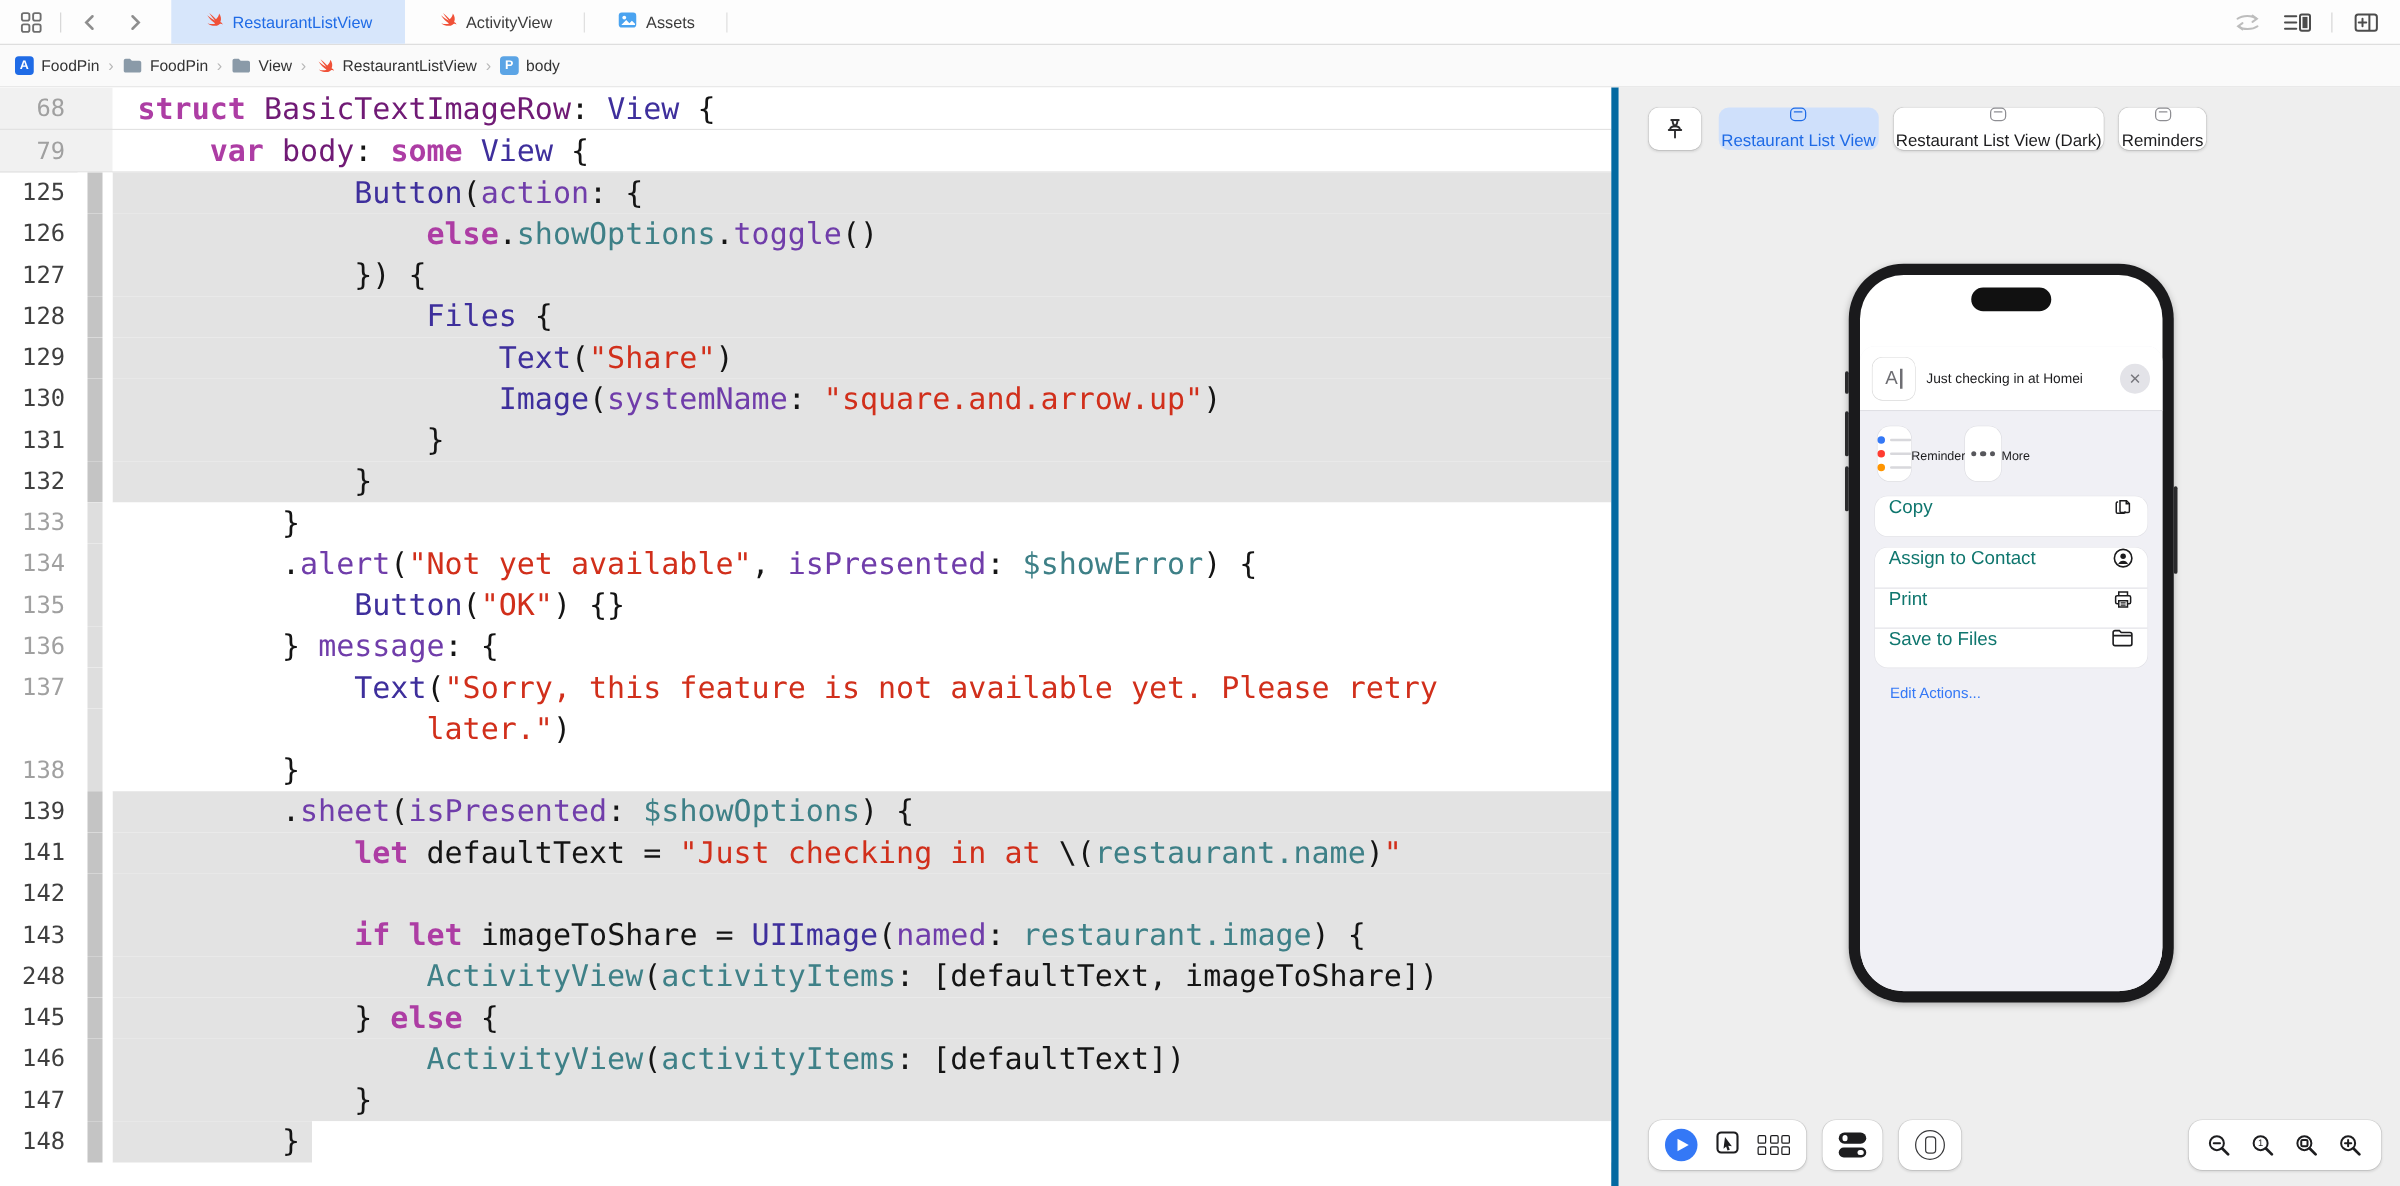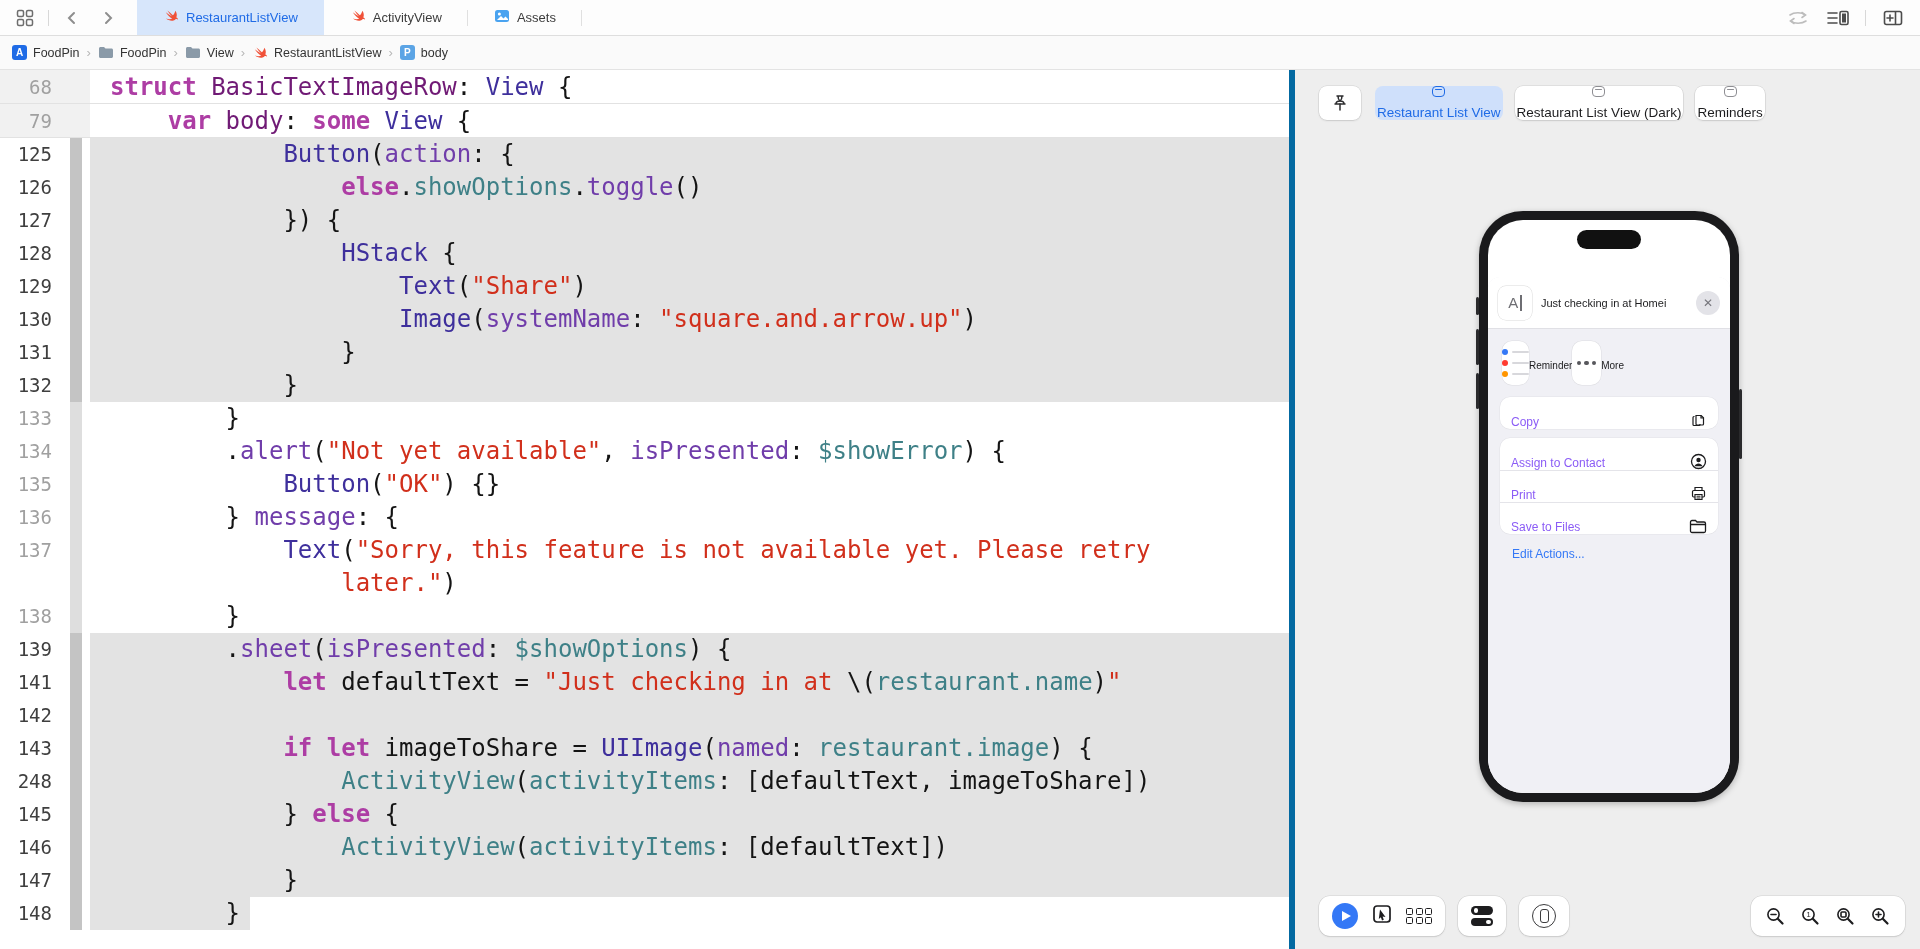--- a/index.html
+++ b/index.html
@@ -88,21 +88,21 @@
   .app-ic{width:44px;height:44px;background:#fff;border-radius:10px;box-shadow:0 0 0 0.5px rgba(0,0,0,.08);
           display:flex;align-items:center;justify-content:center;}
   .app-lb{margin-top:5px;font-size:10px;color:#1c1c1e;}
   .rem-lines{display:flex;flex-direction:column;gap:5px;}
   .rem-line{display:flex;align-items:center;gap:4px;}
   .rem-dot{width:6px;height:6px;border-radius:50%;}
   .rem-rule{width:17px;height:2.5px;background:#d8d8dc;border-radius:1px;}
   .more-dots{display:flex;gap:3px;}
   .more-dots span{width:4.5px;height:4.5px;border-radius:50%;background:#57575c;}
   .card{margin:0 12px;background:#fff;border-radius:10px;box-shadow:0 0 0 0.5px rgba(0,0,0,.06);}
-  .act-row{height:32px;display:flex;align-items:flex-end;padding:0 11px;font-size:12px;color:#8b5cf6;}
+  .act-row{height:32px;display:flex;align-items:flex-start;padding:0 11px;font-size:15px;color:#0f766e;}
   .act-row .lb{flex:1;}
   .act-row svg{color:#1c1c1e;}
   .group .act-row + .act-row{border-top:1px solid #e4e4e9;}
   .edit-actions{margin:13px 0 0 24px;font-size:12px;color:#3478f6;}
 
   
   .cbar{position:absolute;bottom:13px;left:24px;display:flex;gap:13px;align-items:center;}
   .cbar .pillbox{height:40px;border-radius:11px;background:#fff;display:flex;align-items:center;gap:14px;padding:0 13px;
                  box-shadow:0 0 0 0.5px rgba(0,0,0,.12),0 1px 2px rgba(0,0,0,.10);}
   .play-circ{width:26px;height:26px;border-radius:50%;background:#3478f6;display:flex;align-items:center;justify-content:center;}
@@ -244,21 +244,21 @@
   <div class="main">
     <div class="editor">
       <div class="sticky" id="sticky-rows">
           <div class="code-row"><span class="gut">68</span><span class="ribbon"></span><span class="code-content"><span class="ind" style="width:0ch"></span><span class="tk-kw">struct</span><span class="tk-pl"> </span><span class="tk-decl">BasicTextImageRow</span><span class="tk-pl">: </span><span class="tk-typ">View</span><span class="tk-pl"> {</span></span></div>
           <div class="code-row"><span class="gut">79</span><span class="ribbon"></span><span class="code-content"><span class="ind" style="width:4ch"></span><span class="tk-kw">var</span><span class="tk-pl"> </span><span class="tk-decl">body</span><span class="tk-pl">: </span><span class="tk-kw">some</span><span class="tk-pl"> </span><span class="tk-typ">View</span><span class="tk-pl"> {</span></span></div>
         </div>
       <div id="code-rows">
           <div class="code-row hl"><span class="gut dark">125</span><span class="ribbon"><span class="bar hl"></span></span><span class="code-content"><span class="ind" style="width:12ch"></span><span class="tk-typ">Button</span><span class="tk-pl">(</span><span class="tk-sdk">action</span><span class="tk-pl">: {</span></span></div>
           <div class="code-row hl"><span class="gut dark">126</span><span class="ribbon"><span class="bar hl"></span></span><span class="code-content"><span class="ind" style="width:16ch"></span><span class="tk-kw">else</span><span class="tk-pl">.</span><span class="tk-prop">showOptions</span><span class="tk-pl">.</span><span class="tk-sdk">toggle</span><span class="tk-pl">()</span></span></div>
           <div class="code-row hl"><span class="gut dark">127</span><span class="ribbon"><span class="bar hl"></span></span><span class="code-content"><span class="ind" style="width:12ch"></span><span class="tk-pl">}) {</span></span></div>
-          <div class="code-row hl"><span class="gut dark">128</span><span class="ribbon"><span class="bar hl"></span></span><span class="code-content"><span class="ind" style="width:16ch"></span><span class="tk-typ">HStack</span><span class="tk-pl"> {</span></span></div>
+          <div class="code-row hl"><span class="gut dark">128</span><span class="ribbon"><span class="bar hl"></span></span><span class="code-content"><span class="ind" style="width:16ch"></span><span class="tk-typ">Files</span><span class="tk-pl"> {</span></span></div>
           <div class="code-row hl"><span class="gut dark">129</span><span class="ribbon"><span class="bar hl"></span></span><span class="code-content"><span class="ind" style="width:20ch"></span><span class="tk-typ">Text</span><span class="tk-pl">(</span><span class="tk-str">"Share"</span><span class="tk-pl">)</span></span></div>
           <div class="code-row hl"><span class="gut dark">130</span><span class="ribbon"><span class="bar hl"></span></span><span class="code-content"><span class="ind" style="width:20ch"></span><span class="tk-typ">Image</span><span class="tk-pl">(</span><span class="tk-sdk">systemName</span><span class="tk-pl">: </span><span class="tk-str">"square.and.arrow.up"</span><span class="tk-pl">)</span></span></div>
           <div class="code-row hl"><span class="gut dark">131</span><span class="ribbon"><span class="bar hl"></span></span><span class="code-content"><span class="ind" style="width:16ch"></span><span class="tk-pl">}</span></span></div>
           <div class="code-row hl"><span class="gut dark">132</span><span class="ribbon"><span class="bar hl"></span></span><span class="code-content"><span class="ind" style="width:12ch"></span><span class="tk-pl">}</span></span></div>
           <div class="code-row"><span class="gut">133</span><span class="ribbon"><span class="bar"></span></span><span class="code-content"><span class="ind" style="width:8ch"></span><span class="tk-pl">}</span></span></div>
           <div class="code-row"><span class="gut">134</span><span class="ribbon"><span class="bar"></span></span><span class="code-content"><span class="ind" style="width:8ch"></span><span class="tk-pl">.</span><span class="tk-sdk">alert</span><span class="tk-pl">(</span><span class="tk-str">"Not yet available"</span><span class="tk-pl">, </span><span class="tk-sdk">isPresented</span><span class="tk-pl">: </span><span class="tk-prop">$showError</span><span class="tk-pl">) {</span></span></div>
           <div class="code-row"><span class="gut">135</span><span class="ribbon"><span class="bar"></span></span><span class="code-content"><span class="ind" style="width:12ch"></span><span class="tk-typ">Button</span><span class="tk-pl">(</span><span class="tk-str">"OK"</span><span class="tk-pl">) {}</span></span></div>
           <div class="code-row"><span class="gut">136</span><span class="ribbon"><span class="bar"></span></span><span class="code-content"><span class="ind" style="width:8ch"></span><span class="tk-pl">} </span><span class="tk-sdk">message</span><span class="tk-pl">: {</span></span></div>
           <div class="code-row"><span class="gut">137</span><span class="ribbon"><span class="bar"></span></span><span class="code-content"><span class="ind" style="width:12ch"></span><span class="tk-typ">Text</span><span class="tk-pl">(</span><span class="tk-str">"Sorry, this feature is not available yet. Please retry</span></span></div>
           <div class="code-row"><span class="gut"></span><span class="ribbon"><span class="bar"></span></span><span class="code-content"><span class="ind" style="width:16ch"></span><span class="tk-str">later."</span><span class="tk-pl">)</span></span></div>

